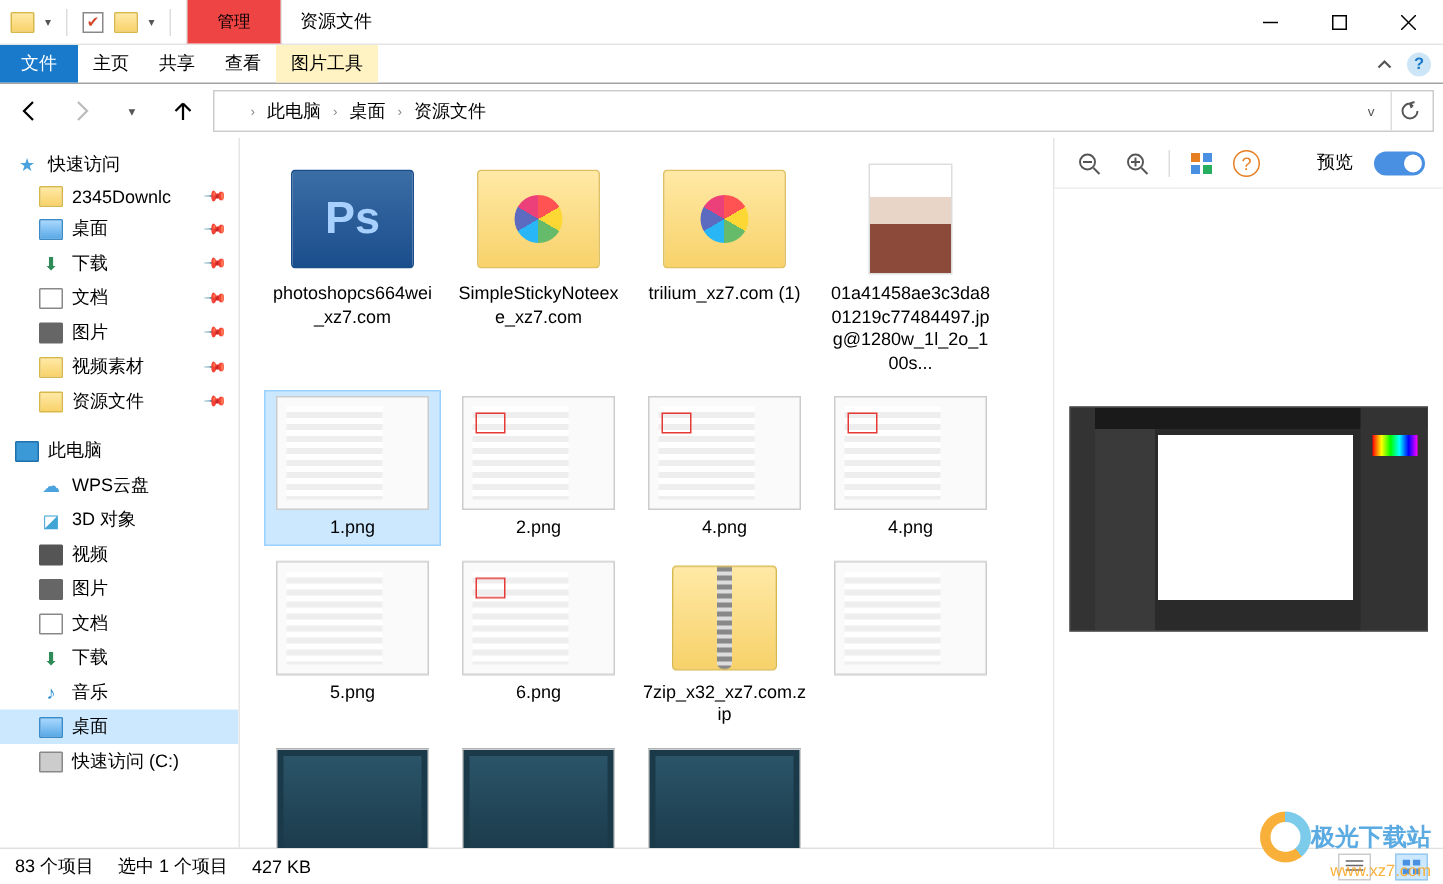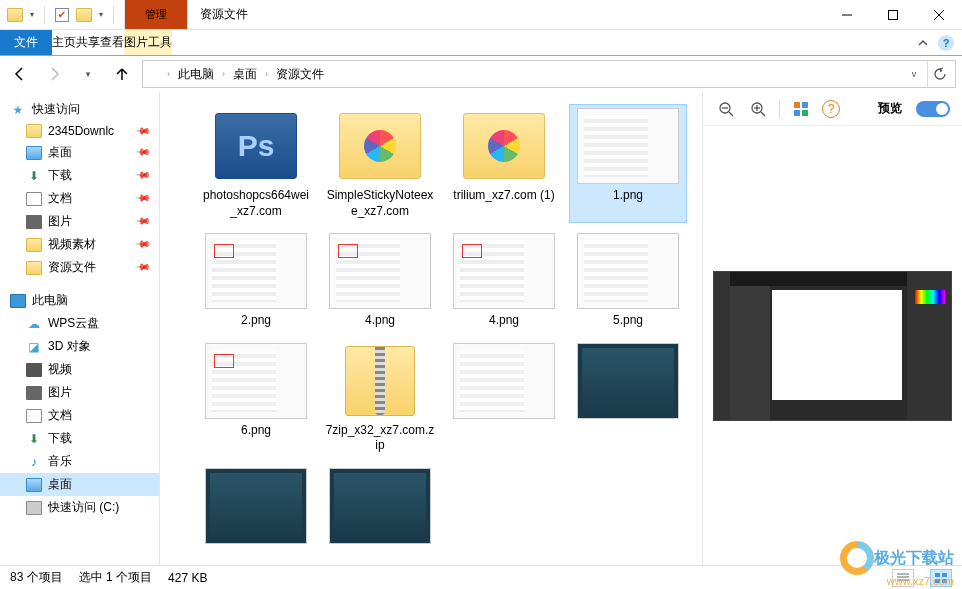--- a/index.html
+++ b/index.html
@@ -6,29 +6,29 @@
 body { width: 962px; height: 589px; overflow: hidden; background: #fff; font-size: 12px; color: #000; position: relative; }
 
 
 .titlebar { height: 30px; display: flex; align-items: center; background: #fff; border-bottom: 1px solid #e5e5e5; }
 .titlebar .qat { display: flex; align-items: center; gap: 6px; padding: 0 6px; }
 .titlebar .qat-icon { width: 18px; height: 18px; display: flex; align-items: center; justify-content: center; }
 .titlebar .folder-icon-small { width: 16px; height: 14px; background: linear-gradient(#ffe9a6,#f8d26a); border: 1px solid #d9b84a; border-radius: 1px; }
 .titlebar .divider { width: 1px; height: 18px; background: #ddd; margin: 0 4px; }
 .titlebar .checkbox { width: 14px; height: 14px; border: 1px solid #888; display: flex; align-items: center; justify-content: center; color: #d24726; font-size: 10px; }
 .titlebar .dropdown-caret { font-size: 8px; color: #555; }
-.titlebar .manage-group { background: #c2410c; padding: 2px 20px; font-size: 11px; height: 100%; display:flex; align-items:center; border-left:1px solid #e5e5e5; border-right:1px solid #e5e5e5;}
+.titlebar .manage-group { background: #ef4444; padding: 2px 20px; font-size: 11px; height: 100%; display:flex; align-items:center; border-left:1px solid #e5e5e5; border-right:1px solid #e5e5e5;}
 .titlebar .title-text { padding-left: 12px; font-size: 12px; }
 .titlebar .win-controls { margin-left: auto; display: flex; }
 .titlebar .win-btn { width: 46px; height: 30px; display: flex; align-items: center; justify-content: center; font-size: 12px; }
 
 
 .ribbon { height: 26px; display: flex; align-items: stretch; border-bottom: 1px solid #a3a3a3; }
 .ribbon .file-tab { background: #1979ca; color: #fff; padding: 4px 14px; display:flex; align-items:center; font-size: 12px; }
-.ribbon .tab { padding: 4px 0; display:flex; align-items:center; font-size: 12px; }
+.ribbon .tab { padding: 4px 10px; display:flex; align-items:center; font-size: 12px; }
 .ribbon .tab.context { background: #fff3c4; }
 .ribbon .spacer { flex: 1; }
 .ribbon .collapse { width: 30px; display:flex; align-items:center; justify-content:center; color:#555;}
 .ribbon .help { width: 28px; display:flex; align-items:center; justify-content:center; color:#1979ca; font-weight:bold; background:#cde6f7; border-radius:50%; width:16px; height:16px; margin:5px 8px 0 0; font-size:11px;}
 
 
 .addrbar { height: 36px; display: flex; align-items: center; padding: 4px 6px; gap: 6px; }
 .nav-btn { width: 28px; height: 28px; display:flex; align-items:center; justify-content:center; color:#888; font-size:14px;}
 .nav-btn.enabled { color:#000; }
 .addr-box { flex: 1; height: 28px; border: 1px solid #ccc; display: flex; align-items: center; padding: 0 4px; gap: 4px;}
@@ -58,21 +58,21 @@
 .cube-ico { color:#42a5d6; }
 .film-ico { background:#555; border-radius:1px;}
 .pic-ico { background:#666; border-radius:1px; position:relative;}
 .doc-ico { background:#fff; border:1px solid #888; border-radius:1px;}
 .down-ico { color:#2e8b57; }
 .music-ico { color:#1e88d2; }
 .disk-ico { background:#ccc; border:1px solid #888; border-radius:1px; position:relative;}
 
 
 .content { flex: 1; overflow-y: auto; padding: 12px 4px 12px 16px; }
-.grid { display: flex; flex-wrap: wrap; gap: 6px 6px; align-content: flex-start; margin-left: 21px; }
+.grid { display: flex; flex-wrap: wrap; gap: 6px 6px; align-content: flex-start; }
 .file-item { width: 118px; display: flex; flex-direction: column; align-items: center; padding: 4px; }
 .file-item.selected { background: #cce8ff; border: 1px solid #99d1ff; padding:3px;}
 .file-item .thumb { width: 102px; height: 76px; display: flex; align-items: center; justify-content: center; margin-bottom: 4px; }
 .file-item .label { font-size: 12px; text-align: center; word-break: break-all; line-height: 1.3; max-height: 62px; overflow:hidden;}
 .thumb-folder { width: 82px; height: 66px; background: linear-gradient(#ffe9a6,#f8d26a); border: 1px solid #e0c060; border-radius: 3px; position: relative; display:flex; align-items:center; justify-content:center; font-size:30px;}
 .thumb-folder.ps { background: linear-gradient(#3b6ea5,#1a4d8c); color:#a8d0ff; font-weight:bold; border-color:#1a4d8c;}
 .thumb-folder .inner-pinwheel { width:32px; height:32px; border-radius:50%; background: conic-gradient(#ff5252 0 60deg,#fdd835 60deg 120deg,#66bb6a 120deg 180deg,#29b6f6 180deg 240deg,#5c6bc0 240deg 300deg,#ec407a 300deg 360deg);}
 .thumb-zip { width: 70px; height: 70px; background: linear-gradient(#ffe9a6,#f8d26a); border:1px solid #d9b84a; border-radius:3px; position:relative;}
 .thumb-zip::after { content:''; position:absolute; left:50%; top:0; bottom:0; width:10px; transform:translateX(-50%); background: repeating-linear-gradient(#888 0 3px,#ddd 3px 6px); border-radius:0 0 4px 4px;}
 .thumb-portrait { width:56px; height:74px; background: linear-gradient(#fff 0 30%,#e8d5c8 30% 55%,#8b4a3a 55%); border:1px solid #ddd;}
@@ -83,21 +83,21 @@
 .thumb-screenshot.video { background:#1a3a4a;}
 .thumb-screenshot.video::before { background: linear-gradient(#2b5468,#1a3a4a); inset:4px;}
 .thumb-screenshot.redmark::after { content:''; position:absolute; left:8px; top:10px; width:18px; height:12px; border:1.5px solid #e53935;}
 
 
 .preview { width: 260px; border-left: 1px solid #e5e5e5; display:flex; flex-direction:column; }
 .preview-toolbar { height: 34px; display:flex; align-items:center; justify-content:flex-start; gap:10px; padding: 0 12px; border-bottom:1px solid #eee;}
 .preview-toolbar .ptool { width:22px; height:22px; display:flex; align-items:center; justify-content:center; color:#555; font-size:15px;}
 .preview-toolbar .ptool.grid4 { color:#e67e22;}
 .preview-toolbar .ptool.help-i { color:#e67e22; border:1.5px solid #e67e22; border-radius:50%; width:18px; height:18px; font-size:12px;}
-.preview-toolbar .plabel { font-size:12px;font-weight:bold; }
+.preview-toolbar .plabel { font-size:12px; }
 .preview-toolbar .toggle { width:34px; height:16px; background:#4a90e2; border-radius:8px; position:relative; margin-left:4px;}
 .preview-toolbar .toggle::after { content:''; position:absolute; right:2px; top:2px; width:12px; height:12px; background:#fff; border-radius:50%;}
 .preview-body { flex:1; display:flex; align-items:center; justify-content:center; padding:10px; background:#fff;}
 .preview-img { width: 240px; height: 150px; background:#2a2a2a; border:1px solid #444; position:relative;}
 .preview-img .canvas { position:absolute; left:58px; top:18px; width:130px; height:110px; background:#fff;}
 .preview-img .leftbar { position:absolute; left:0; top:0; bottom:0; width:16px; background:#333;}
 .preview-img .rightpanel { position:absolute; right:0; top:0; bottom:0; width:44px; background:#333;}
 .preview-img .colorwheel { position:absolute; right:6px; top:18px; width:30px; height:14px; background: linear-gradient(90deg,#ff0000,#ffff00,#00ff00,#00ffff,#0000ff,#ff00ff);}
 .preview-img .topbar {position:absolute; left:0; right:0; top:0; height:14px; background:#1a1a1a;}
 .preview-img .leftpanel2 { position:absolute; left:16px; top:14px; bottom:0; width:40px; background:#3a3a3a; }
@@ -312,20 +312,26 @@
           <div class="label">SimpleStickyNoteexe_xz7.com</div>
         </div>
         <div class="file-item">
           <div class="thumb">
             <div class="thumb-folder">
               <div class="inner-pinwheel"></div>
             </div>
           </div>
           <div class="label">trilium_xz7.com (1)</div>
         </div>
+        <div class="file-item">
+          <div class="thumb">
+            <div class="thumb-portrait"></div>
+          </div>
+          <div class="label">01a41458ae3c3da801219c77484497.jpg@1280w_1l_2o_100s...</div>
+        </div>
         <div class="file-item selected">
           <div class="thumb">
             <div class="thumb-screenshot"></div>
           </div>
           <div class="label">1.png</div>
         </div>
         <div class="file-item">
           <div class="thumb">
             <div class="thumb-screenshot redmark"></div>
           </div>

